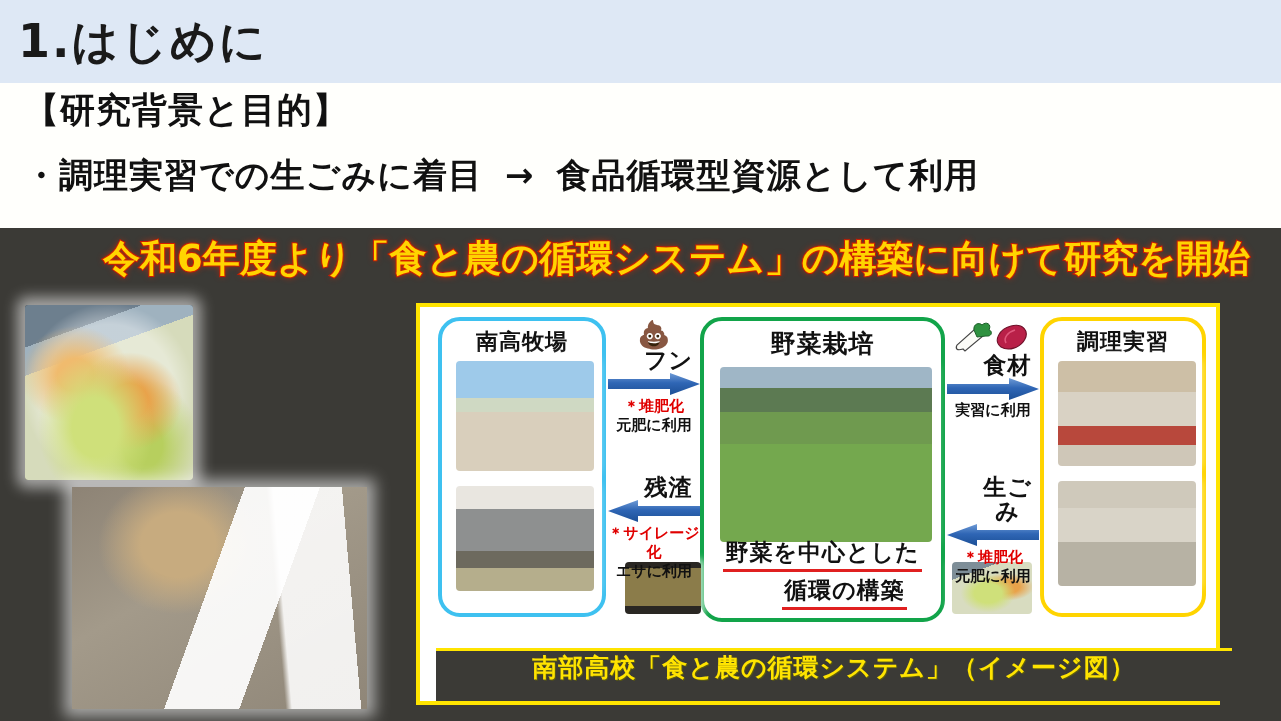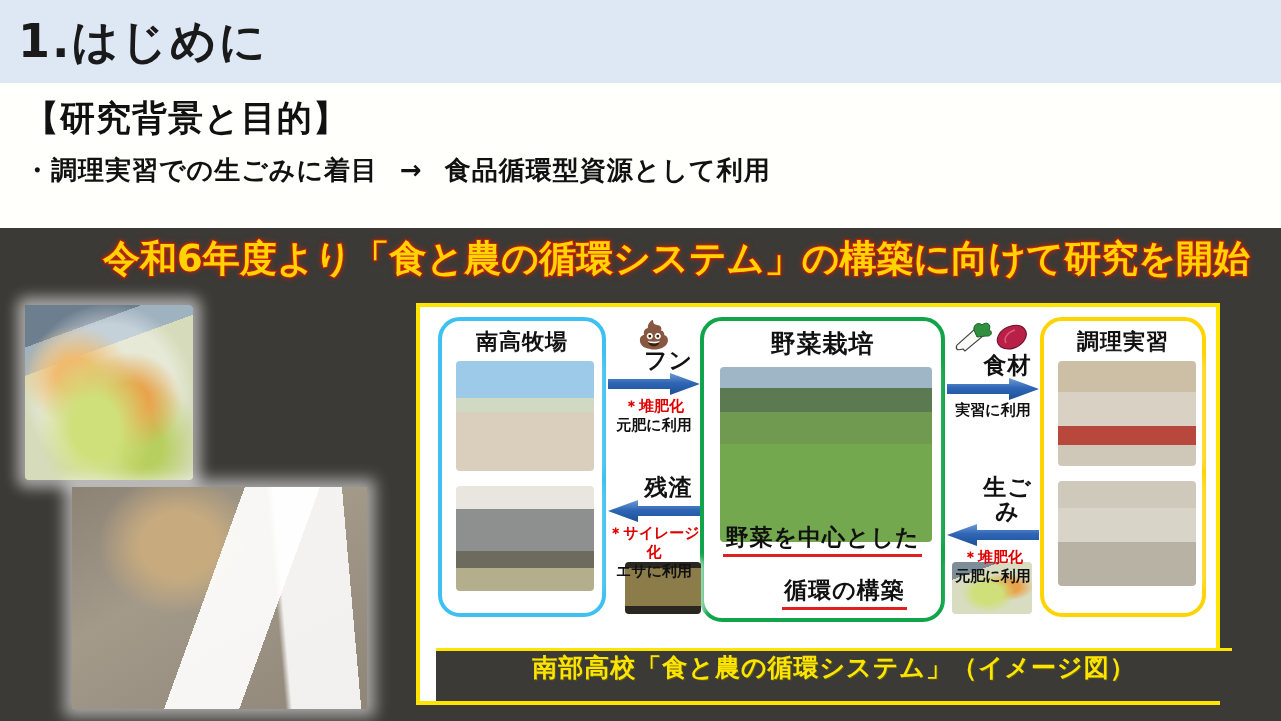--- a/index.html
+++ b/index.html
@@ -21,26 +21,26 @@
     letter-spacing:2px;line-height:70px;
     font-family:"DejaVu Sans","Liberation Sans",sans-serif;
   }
 
   
   .intro{
     position:absolute;left:0;top:83px;width:1281px;height:145px;
     background:#fffffc;
   }
   .intro-line1{
-    position:absolute;left:24px;top:12px;
+    position:absolute;left:24px;top:4px;
     font-size:35px;font-weight:700;color:#111;letter-spacing:1px;
   }
   .intro-line2{
     position:absolute;left:24px;top:70px;
-    font-size:26px;font-weight:700;color:#111;letter-spacing:1px;
+    font-size:34px;font-weight:700;color:#111;letter-spacing:1px;
     white-space:nowrap;
   }
   .intro-line2 .gap{display:inline-block;width:22px;}
 
   
   .dark-area{
     position:absolute;left:0;top:228px;width:1281px;height:493px;
     background:#3b3a36;
   }
   .banner-text{
@@ -179,21 +179,21 @@
   .flow-shokuzai{left:525px;top:14px;width:96px;}
   .flow-namagomi{left:525px;top:168px;width:96px;}
 
   .center-caption{
     position:absolute;left:0;right:0;bottom:8px;text-align:center;
   }
   .cap-line{
     display:inline-block;font-size:23px;font-weight:700;color:#111;
     border-bottom:3px solid #e02020;padding:0 2px 1px 2px;letter-spacing:1px;text-align:right;
   }
-  .cap-line.second{margin-top:18px;margin-left:44px;}
+  .cap-line.second{margin-top:3px;margin-left:44px;}
 
   .diagram-footer{
     position:absolute;left:16px;bottom:0;width:100%;height:53px;
     background:#3b3a36;border-top:3px solid #ffe400;
     box-sizing:border-box;display:flex;align-items:flex-start;justify-content:center;
   }
   .diagram-footer-text{
     font-size:25px;font-weight:700;color:#ffe400;letter-spacing:1px;
     text-shadow:1px 1px 0 #5a5a10;
   }

